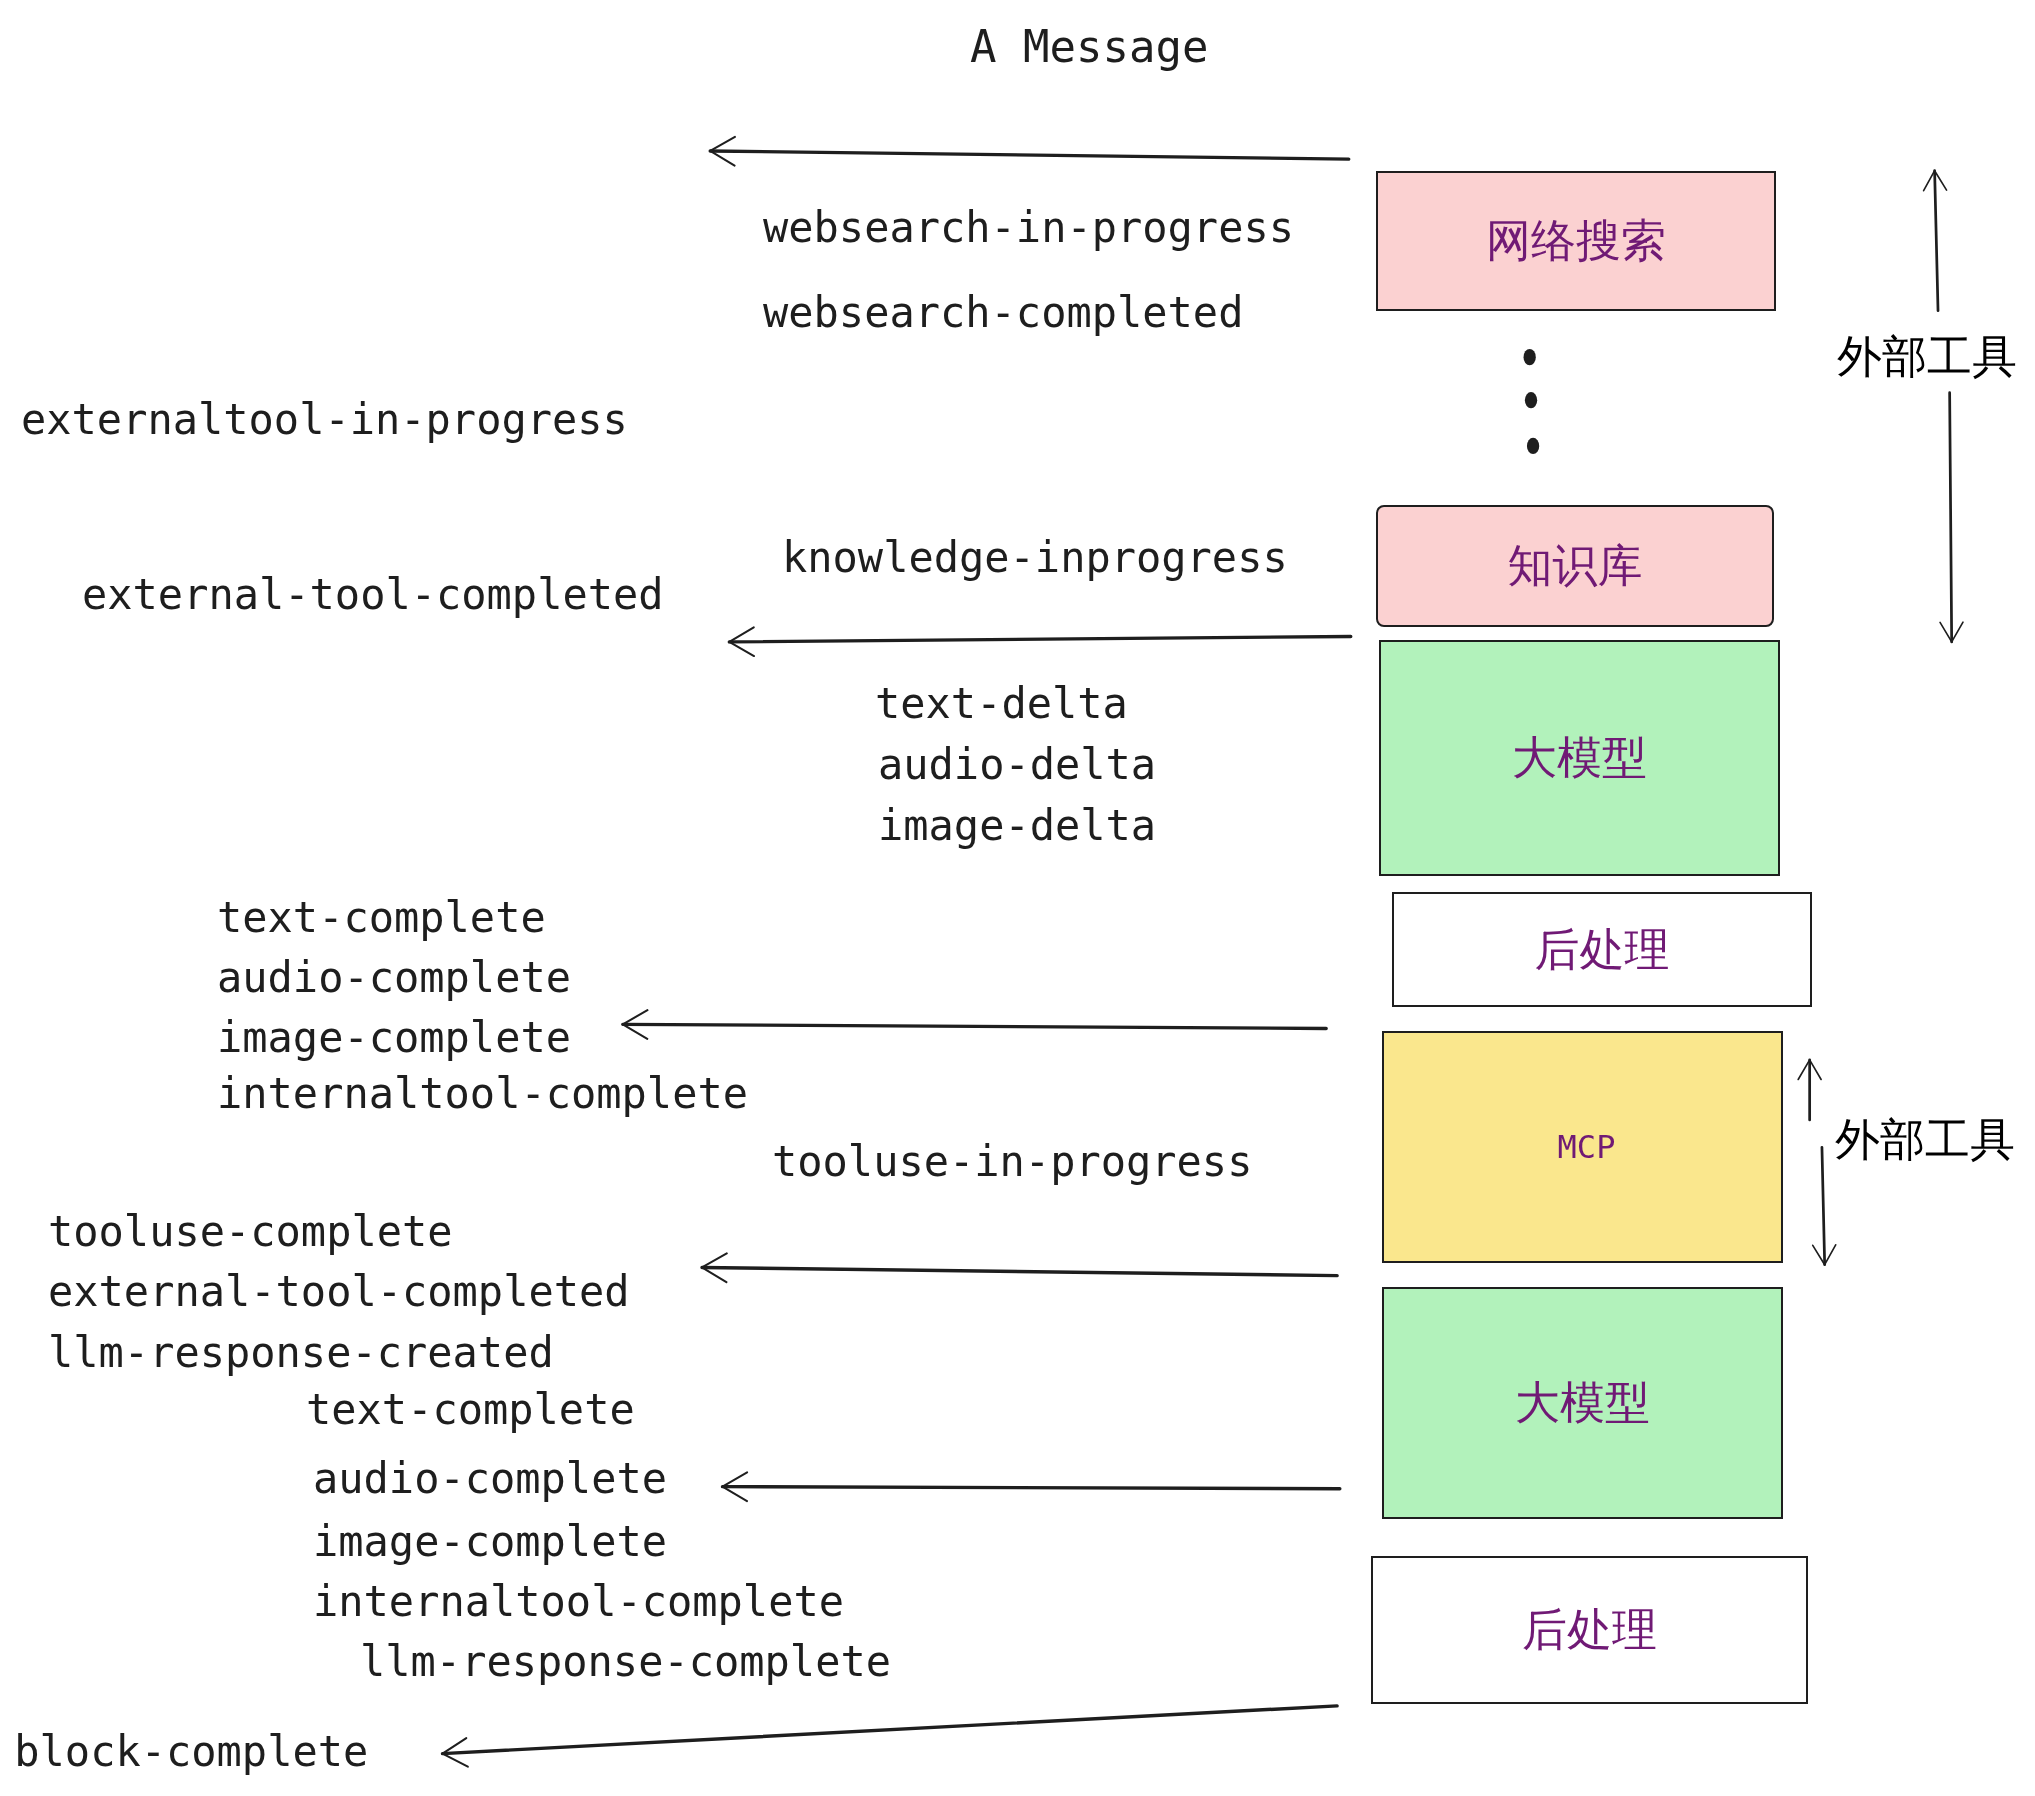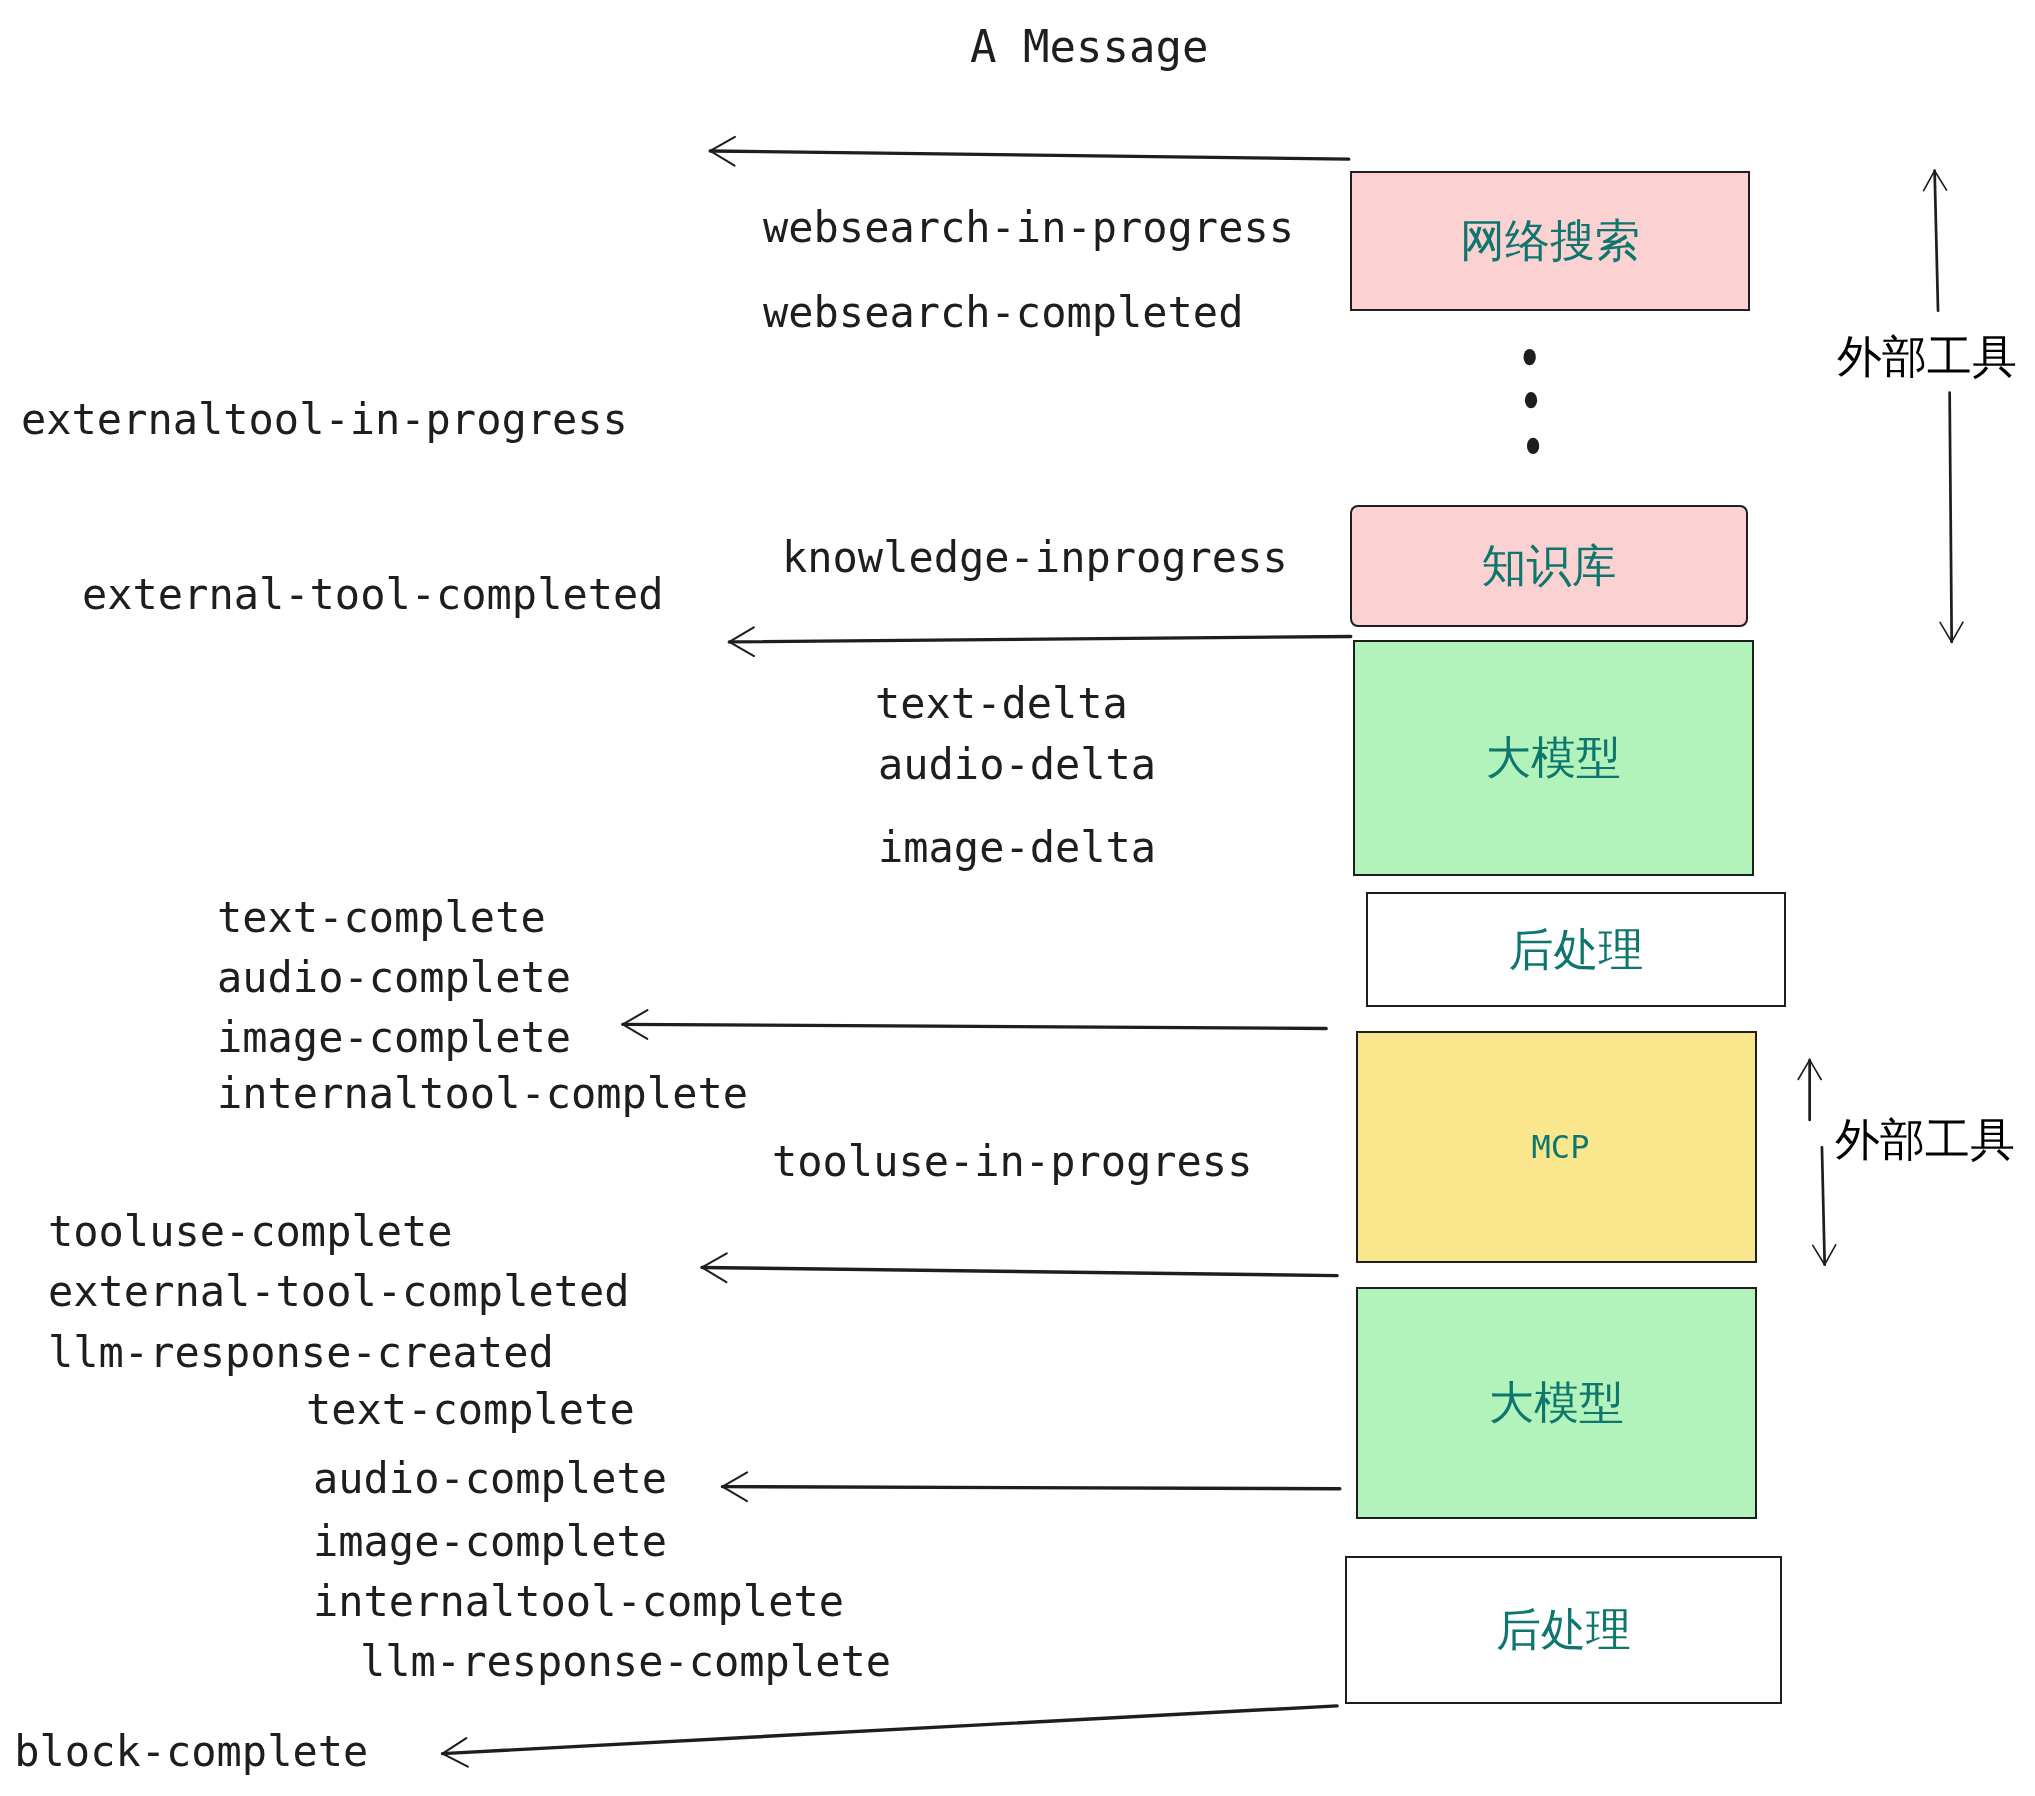--- a/index.html
+++ b/index.html
@@ -3,21 +3,21 @@
 <meta charset="utf-8">
 <style>
   html,body{margin:0;padding:0;background:#ffffff;}
   #canvas{position:relative;width:2035px;height:1796px;background:#ffffff;overflow:hidden;
           font-family:"DejaVu Sans Mono","Liberation Mono",monospace;color:#1e1e1e;}
   .evt{position:absolute;font-size:42px;white-space:nowrap;transform:translateY(-50%);
        font-family:"DejaVu Sans Mono","Liberation Mono",monospace;color:#1e1e1e;}
   .title{position:absolute;font-size:44px;white-space:nowrap;
          font-family:"DejaVu Sans Mono","Liberation Mono",monospace;color:#1e1e1e;}
   .box{position:absolute;border:2.7px solid #1e1e1e;display:flex;align-items:center;justify-content:center;
-       font-size:45px;font-family:"DejaVu Sans","Liberation Sans",sans-serif;color:#0f766e;box-sizing:border-box;}
+       font-size:45px;font-family:"DejaVu Sans","Liberation Sans",sans-serif;color:#701a75;box-sizing:border-box;margin-left:26px;}
   .box.pink{background:#fbd1d1;}
   .box.green{background:#b2f2bb;}
   .box.yellow{background:#fae78d;}
   .box.white{background:#ffffff;}
   .box.mono-label{font-family:"DejaVu Sans Mono","Liberation Mono",monospace;font-size:32px;padding-left:8px;}
   .side-label{position:absolute;font-size:45px;white-space:nowrap;transform:translateY(-50%);
               font-family:"DejaVu Sans","Liberation Sans",sans-serif;color:#000000;}
   svg.overlay{position:absolute;left:0;top:0;width:2035px;height:1796px;}
 </style>
 </head>
@@ -54,21 +54,21 @@
 
   <div class="title" style="left:970px;top:20.5px;">A Message</div>
 
   <div class="evt" style="left:763px;top:227px;">websearch-in-progress</div>
   <div class="evt" style="left:763px;top:312px;">websearch-completed</div>
   <div class="evt" style="left:21px;top:419px;">externaltool-in-progress</div>
   <div class="evt" style="left:782px;top:557px;">knowledge-inprogress</div>
   <div class="evt" style="left:82px;top:594px;">external-tool-completed</div>
   <div class="evt" style="left:875px;top:703px;">text-delta</div>
   <div class="evt" style="left:878px;top:764px;">audio-delta</div>
-  <div class="evt" style="left:878px;top:847px;">image-delta</div>
+  <div class="evt" style="left:878px;top:825px;">image-delta</div>
   <div class="evt" style="left:217px;top:917px;">text-complete</div>
   <div class="evt" style="left:217px;top:977px;">audio-complete</div>
   <div class="evt" style="left:217px;top:1037px;">image-complete</div>
   <div class="evt" style="left:217px;top:1093px;">internaltool-complete</div>
   <div class="evt" style="left:772px;top:1161px;">tooluse-in-progress</div>
   <div class="evt" style="left:48px;top:1231px;">tooluse-complete</div>
   <div class="evt" style="left:48px;top:1291px;">external-tool-completed</div>
   <div class="evt" style="left:48px;top:1352px;">llm-response-created</div>
   <div class="evt" style="left:306px;top:1409px;">text-complete</div>
   <div class="evt" style="left:313px;top:1478px;">audio-complete</div>

